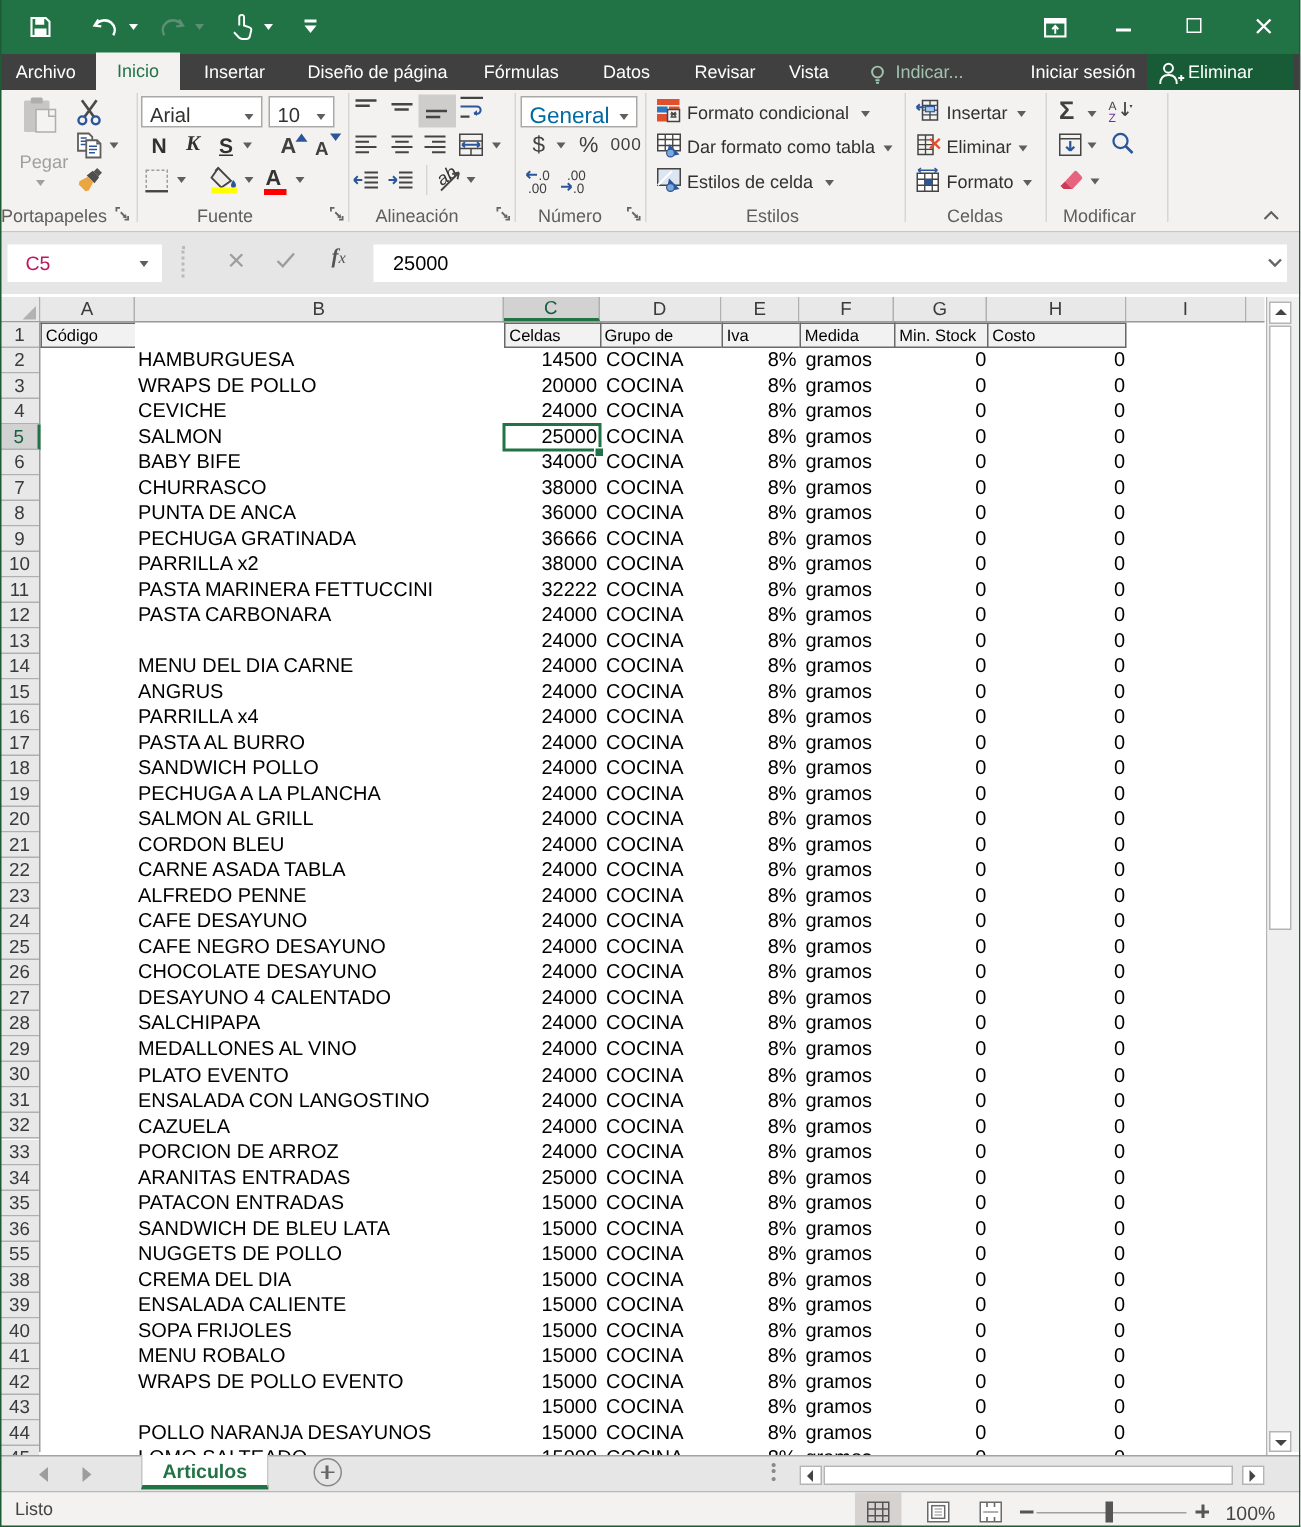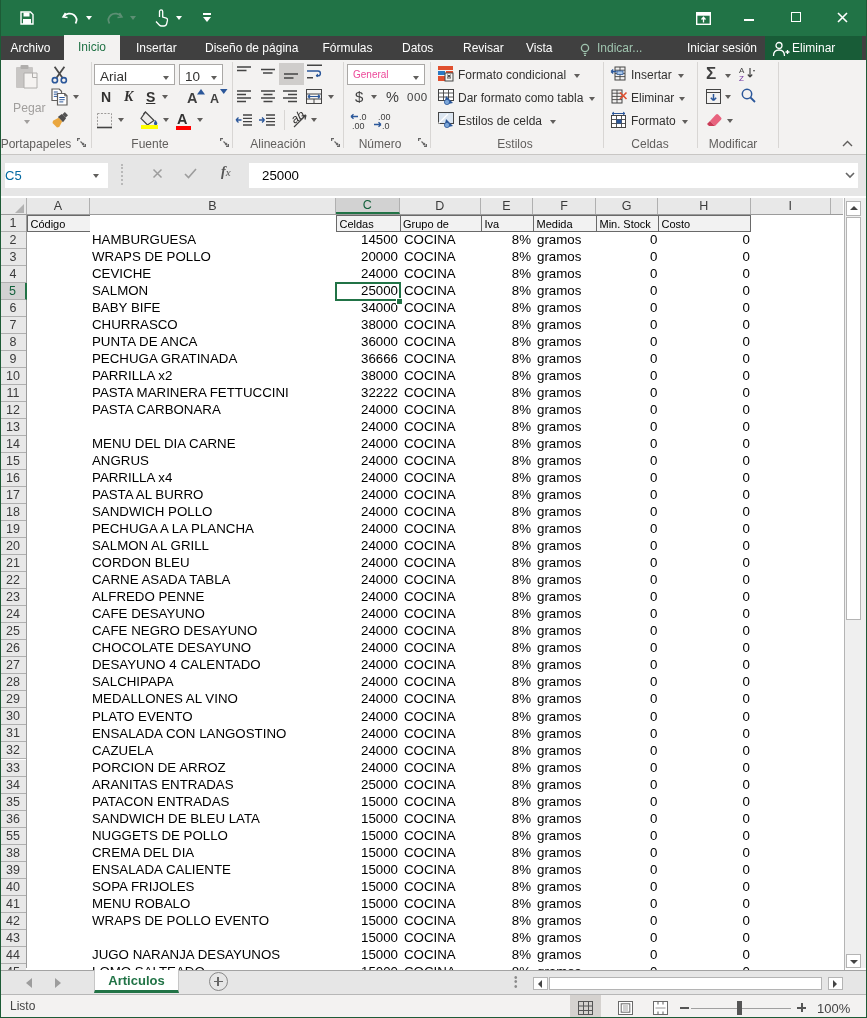--- a/index.html
+++ b/index.html
@@ -258,21 +258,21 @@
     </svg>
  <div class="caret" style="left:311px;top:58px"></div>
  <div class="glabel" style="left:278px">Alineación</div>
  <svg style="left:331px;top:78px" width="9" height="9" viewBox="0 0 9 9">
       <path d="M0.6 3 V0.6 H3 M3.5 3.5 L6.5 6.5 M8.4 6 V8.4 H6" stroke="#666" stroke-width="1.2" fill="none"></path>
       <path d="M7.5 7.5 L4.6 7 L7 4.6 Z" fill="#666"></path>
     </svg>
  <div class="gsep" style="left:343px"></div>
 
  <div class="combo" style="left:347px;top:4px;width:78px;height:21px">
-   <span style="position:absolute;left:5px;top:4px;font-size:10px;color:#ec4899">General</span>
+   <span style="position:absolute;left:5px;top:4px;font-size:15px;color:#0369a1">General</span>
    <div class="caret" style="left:65px;top:11px"></div>
  </div>
  <div class="btxt" style="left:355px;top:28px;font-size:15px;color:#404040">$</div>
  <div class="caret" style="left:371px;top:35px"></div>
  <div class="btxt" style="left:386px;top:29px;font-size:14.5px;color:#404040">%</div>
  <div class="btxt" style="left:407px;top:31px;font-size:11.5px;letter-spacing:0.5px;color:#404040">000</div>
 
  <svg style="left:350px;top:52px" width="17" height="17" viewBox="0 0 17 17">
    <path d="M1 4.5 H8 M1 4.5 L3.5 2.2 M1 4.5 L3.5 6.8" stroke="#2b579a" stroke-width="1.3" fill="none"></path>
    <text x="9" y="8" font-size="9" fill="#404040" font-family="Liberation Sans">.0</text>
@@ -372,21 +372,21 @@
  <div class="gsep" style="left:778px"></div>
 
  <svg style="left:842px;top:80px" width="11" height="7" viewBox="0 0 11 7">
       <path d="M1 6 L5.5 1.5 L10 6" stroke="#605e5c" stroke-width="1.4" fill="none"></path>
     </svg>
 
 </div>
 
 <div class="abs" id="fbar">
  <div id="namebox">
-      <span style="position:absolute;left:0;top:5px;font-size:13px;color:#0369a1">C5</span>
+      <span style="position:absolute;left:12px;top:5px;font-size:13px;color:#be185d">C5</span>
    <div class="caret" style="left:88px;top:11px"></div>
  </div>
  <div class="abs" style="left:121px;top:9px;width:2px;height:21px;border-left:2px dotted #b9b9b9"></div>
  <svg style="left:152px;top:13px" width="11" height="11" viewBox="0 0 11 11">
       <path d="M1.5 1.5 L9.5 9.5 M9.5 1.5 L1.5 9.5" stroke="#9d9d9d" stroke-width="1.5"></path>
     </svg>
  <svg style="left:184px;top:13px" width="13" height="11" viewBox="0 0 13 11">
       <path d="M1 6 L4.5 9.5 L12 1" stroke="#9d9d9d" stroke-width="1.6" fill="none"></path>
     </svg>
  <span style="position:absolute;left:221px;top:9px;font-size:14px;font-style:italic;color:#555;font-family:'Liberation Serif',serif"><b>f</b><span style="font-size:11px">x</span></span>
@@ -829,21 +829,21 @@
     </div>
 <div class="dr" style="top:733.8px">
       <span class="cC">15000</span>
       <span class="cD">COCINA</span>
       <span class="cE">8%</span>
       <span class="cF">gramos</span>
       <span class="cG">0</span>
       <span class="cH">0</span>
     </div>
 <div class="dr" style="top:750.8px">
-      <span class="cB">JUGO NARANJA DESAYUNOS</span>
+      <span class="cB">POLLO NARANJA DESAYUNOS</span>
       <span class="cC">15000</span>
       <span class="cD">COCINA</span>
       <span class="cE">8%</span>
       <span class="cF">gramos</span>
       <span class="cG">0</span>
       <span class="cH">0</span>
     </div>
 <div class="dr" style="top:767.8px">
       <span class="cB">LOMO SALTEADO</span>
       <span class="cC">15000</span>

